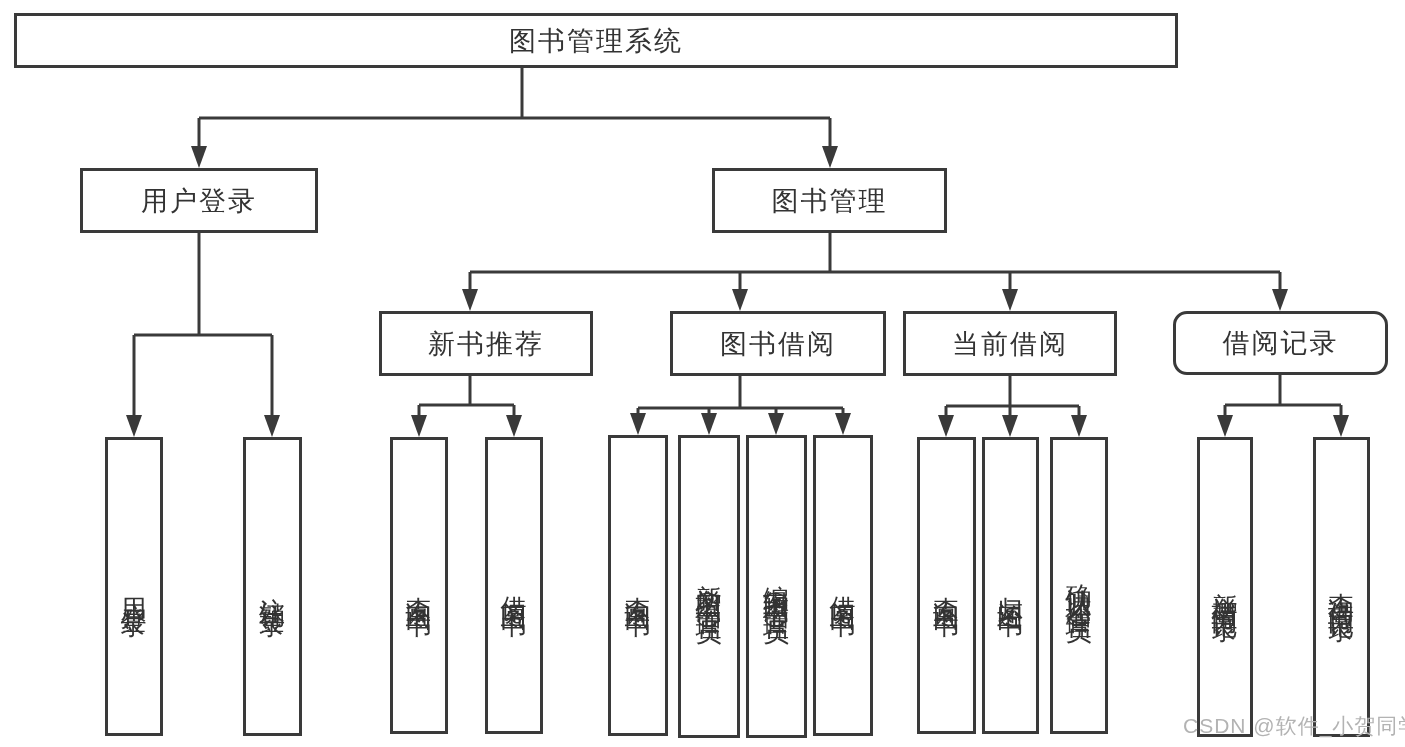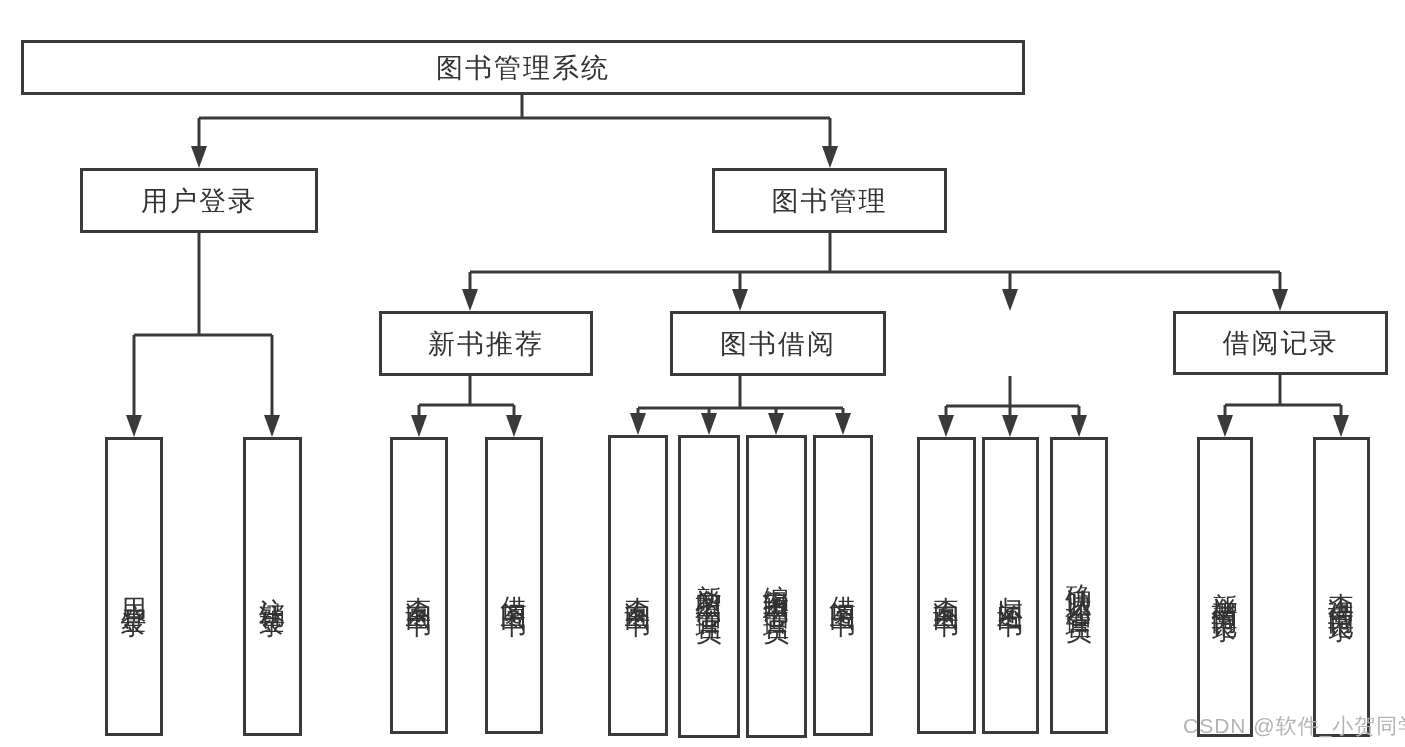--- a/index.html
+++ b/index.html
@@ -125,38 +125,41 @@
     <polygon points="1071,415 1087,415 1079,437"></polygon>
 
     <line x1="1280" y1="375" x2="1280" y2="405"></line>
     <line x1="1225" y1="405" x2="1341" y2="405"></line>
     <line x1="1225" y1="405" x2="1225" y2="421"></line>
     <polygon points="1217,415 1233,415 1225,437"></polygon>
     <line x1="1341" y1="405" x2="1341" y2="421"></line>
     <polygon points="1333,415 1349,415 1341,437"></polygon>
   </svg>
 
-  <div class="node h-node" style="left:21px; top:13px; width:1004px; height:55px;margin-top:27px;">
+  <div class="node h-node" style="left:14px; top:13px; width:1164px; height:55px;">
     <span>图书管理系统</span>
   </div>
 
   <div class="node h-node" style="left:80px; top:168px; width:238px; height:65px;">
     <span>用户登录</span>
   </div>
   <div class="node h-node" style="left:712px; top:168px; width:235px; height:65px;justify-content:center;">
     <span>图书管理</span>
   </div>
 
   <div class="node h-node" style="left:363px; top:311px; width:214px; height:65px;margin-left:16px;">
     <span>新书推荐</span>
   </div>
   <div class="node h-node" style="left:632px; top:311px; width:216px; height:65px;margin-left:38px;">
     <span>图书借阅</span>
   </div>
-  <div class="node h-node" style="left:1173px; top:311px; width:215px; height:64px;">
+  <div class="node h-node" style="left:903px; top:311px; width:214px; height:65px;">
+    <span>当前借阅</span>
+  </div>
+  <div class="node h-node" style="left:1173px; top:311px; width:215px; height:64px;border-radius:14px;">
     <span>借阅记录</span>
   </div>
 
   <div class="node v-node" style="left:105px; top:437px; width:58px; height:299px;">
     <span class="v-label">用户登录</span>
   </div>
   <div class="node v-node" style="left:243px; top:437px; width:59px; height:299px;">
     <span class="v-label">注销登录</span>
   </div>
 

